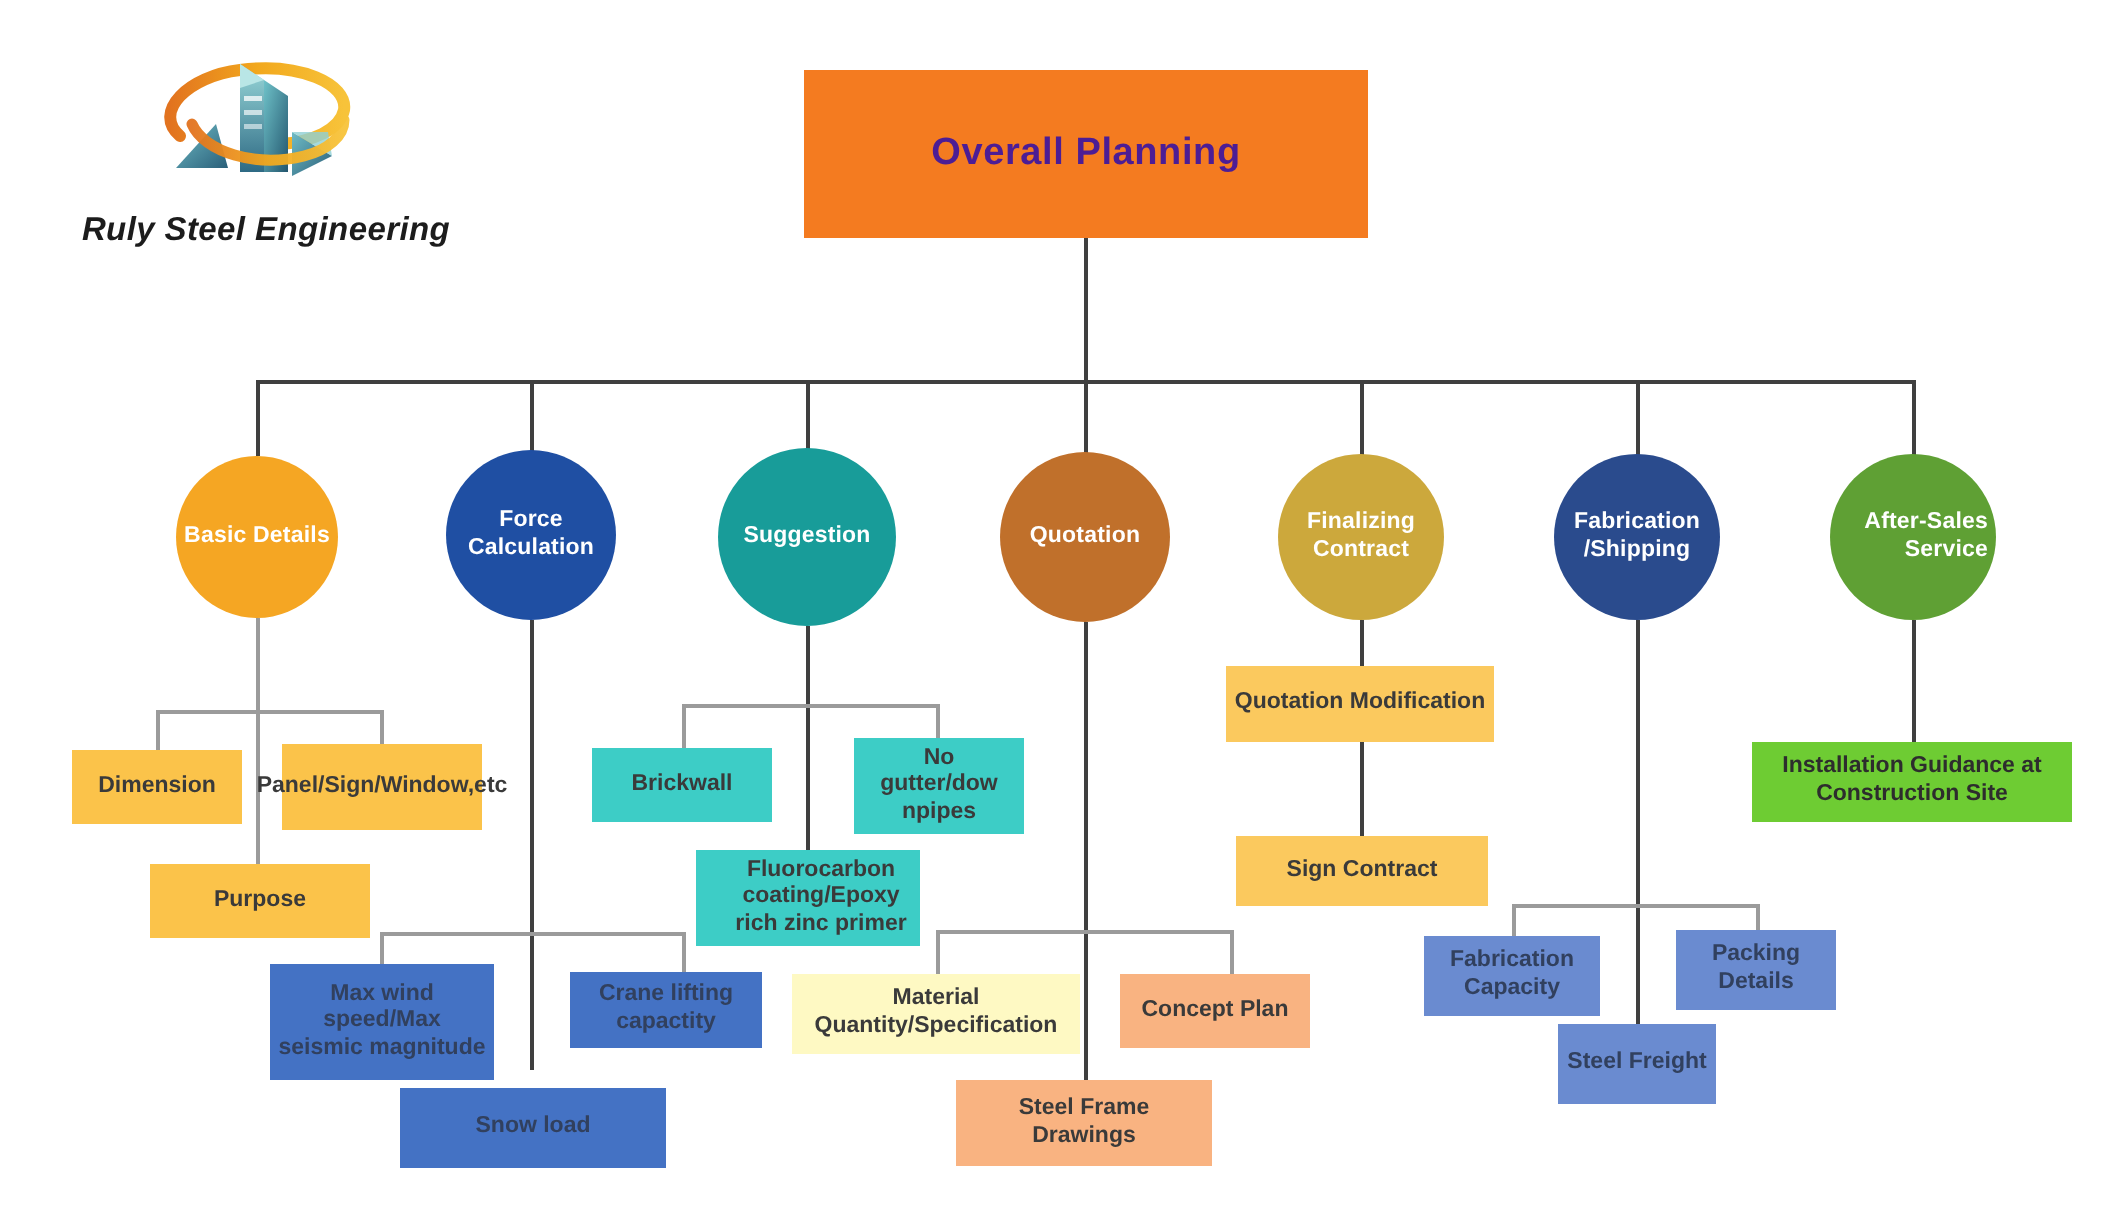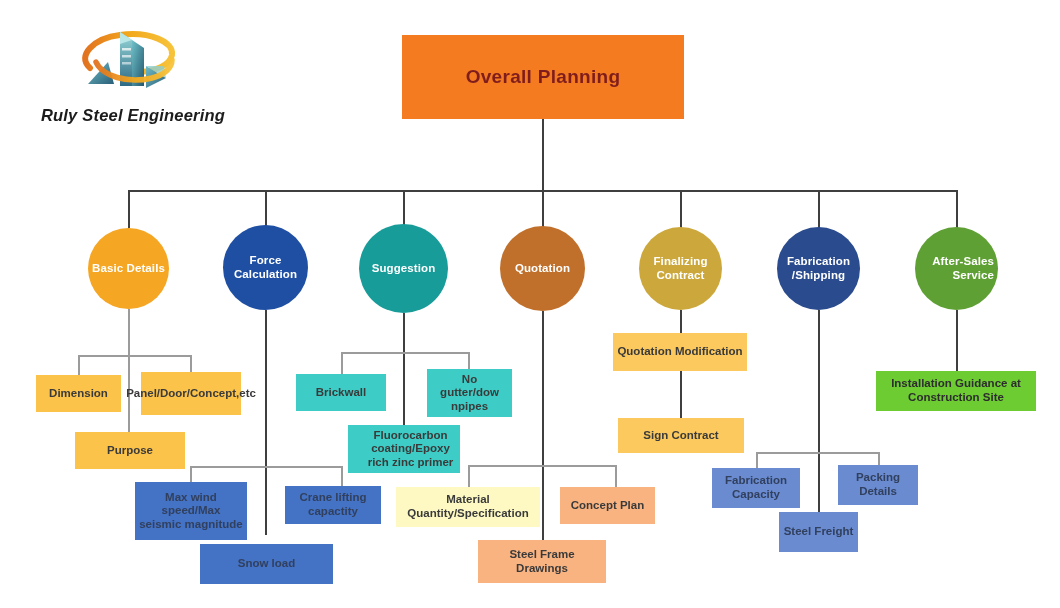--- a/index.html
+++ b/index.html
@@ -64,21 +64,21 @@
     box-sizing: border-box;
     display: flex;
     align-items: center;
     justify-content: center;
     text-align: center;
     line-height: 1.18;
     font-weight: bold;
     padding: 2px 4px;
   }
   .node-root {
-    color: #7f1d1d;
+    color: #4c1d95;
     font-size: 19px;
     letter-spacing: 0.3px;
   }
   .circle {
     border-radius: 50%;
     color: #ffffff;
     font-size: 11.5px;
     letter-spacing: 0.1px;
   }
   .leaf {
@@ -159,21 +159,21 @@
   <div class="node circle" style="left:777px; top:227px; width:83px; height:83px; background:#2A4B8D;">Fabrication /Shipping</div>
   <div class="node circle" style="left:915px; top:227px; width:83px; height:83px; background:#5FA034;text-align:right;">After-Sales Service</div>
 
   <div class="conn vline light" style="left:128px; top:309px; height:66px;"></div>
   <div class="conn hline light" style="left:78px; top:355px; width:114px; height:1.5px;"></div>
   <div class="conn vline light" style="left:78px;  top:355px; height:20px;"></div>
   <div class="conn vline light" style="left:190px; top:355px; height:20px;"></div>
   <div class="conn vline light" style="left:128px; top:355px; height:77px;"></div>
 
   <div class="node leaf" style="left:36px;  top:375px; width:85px;  height:37px; background:#FBC34A;">Dimension</div>
-  <div class="node leaf" style="left:141px; top:372px; width:100px; height:43px; background:#FBC34A;">Panel/Door/Concept,etc</div>
+  <div class="node leaf" style="left:141px; top:372px; width:100px; height:43px; background:#FBC34A;">Panel/Sign/Window,etc</div>
   <div class="node leaf" style="left:75px;  top:432px; width:110px; height:37px; background:#FBC34A;">Purpose</div>
 
   <div class="conn vline" style="left:265px; top:310px; height:225px;"></div>
   <div class="conn hline light" style="left:190px; top:466px; width:152px; height:1.5px;"></div>
   <div class="conn vline light" style="left:190px; top:466px; height:16px;"></div>
   <div class="conn vline light" style="left:341px; top:466px; height:20px;"></div>
 
   <div class="node leaf blue-box" style="left:135px; top:482px; width:112px; height:58px; background:#4472C4;">Max wind speed/Max seismic magnitude</div>
   <div class="node leaf blue-box" style="left:200px; top:544px; width:133px; height:40px; background:#4472C4;">Snow load</div>
   <div class="node leaf blue-box" style="left:285px; top:486px; width:96px;  height:38px; background:#4472C4;">Crane lifting capactity</div>

